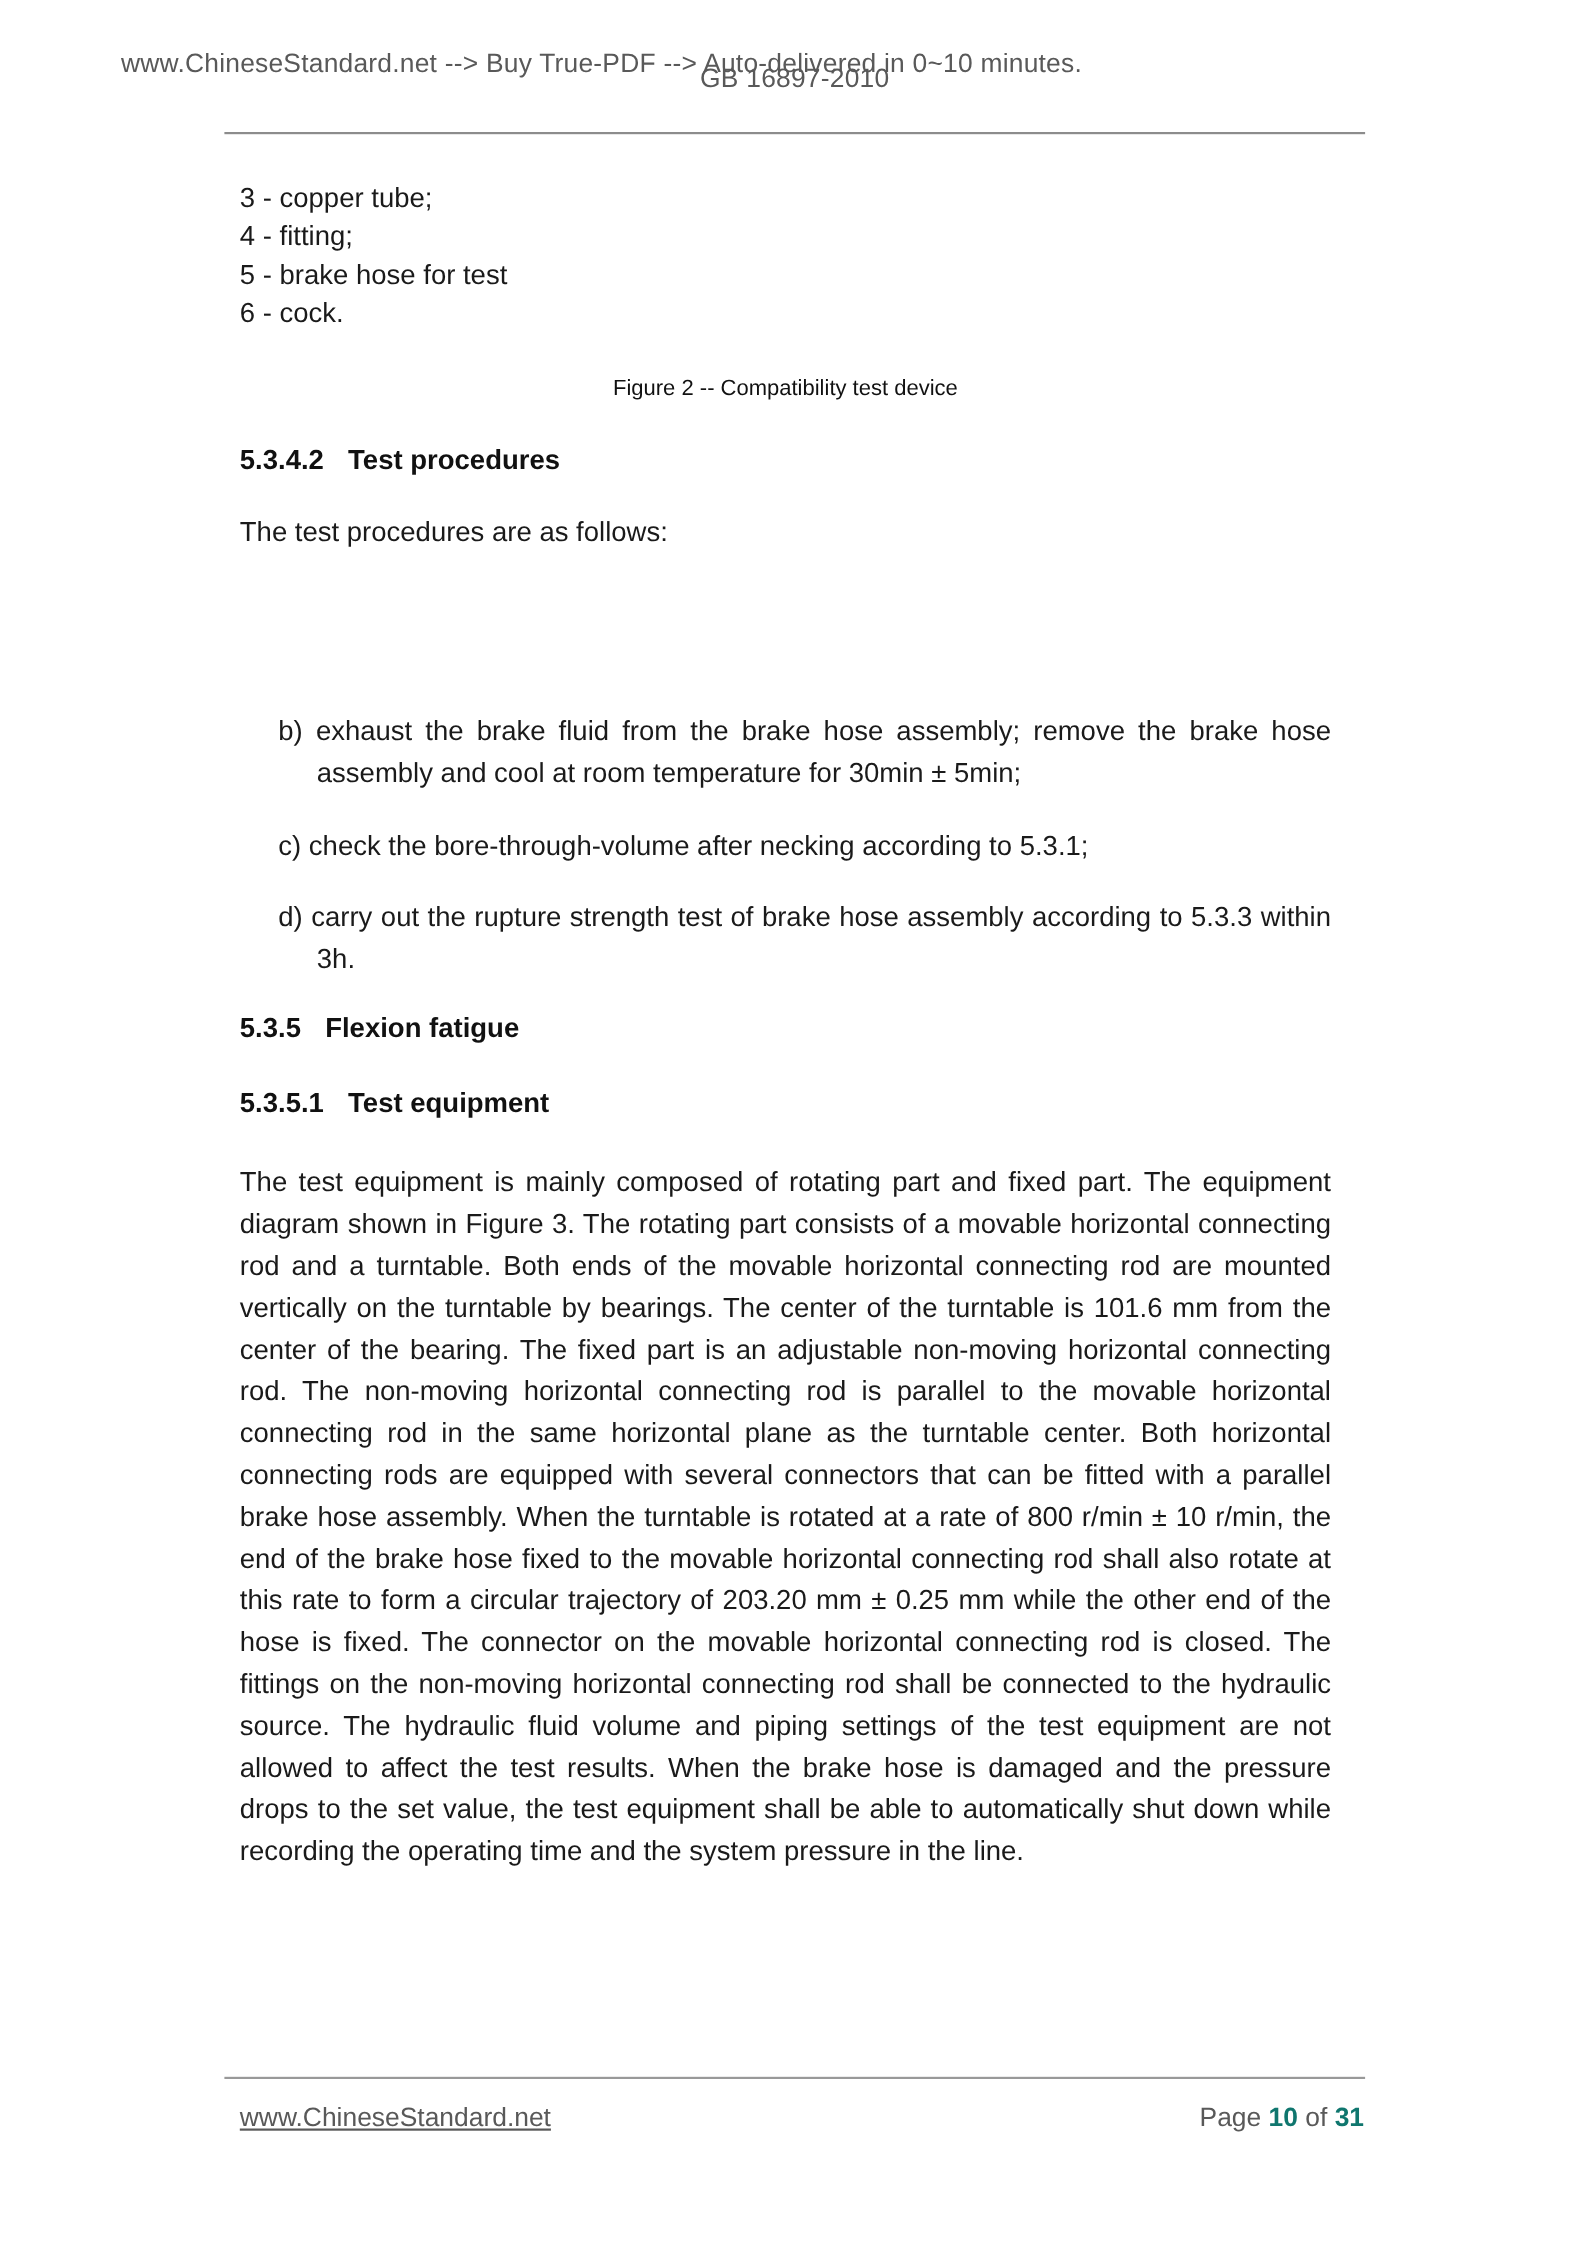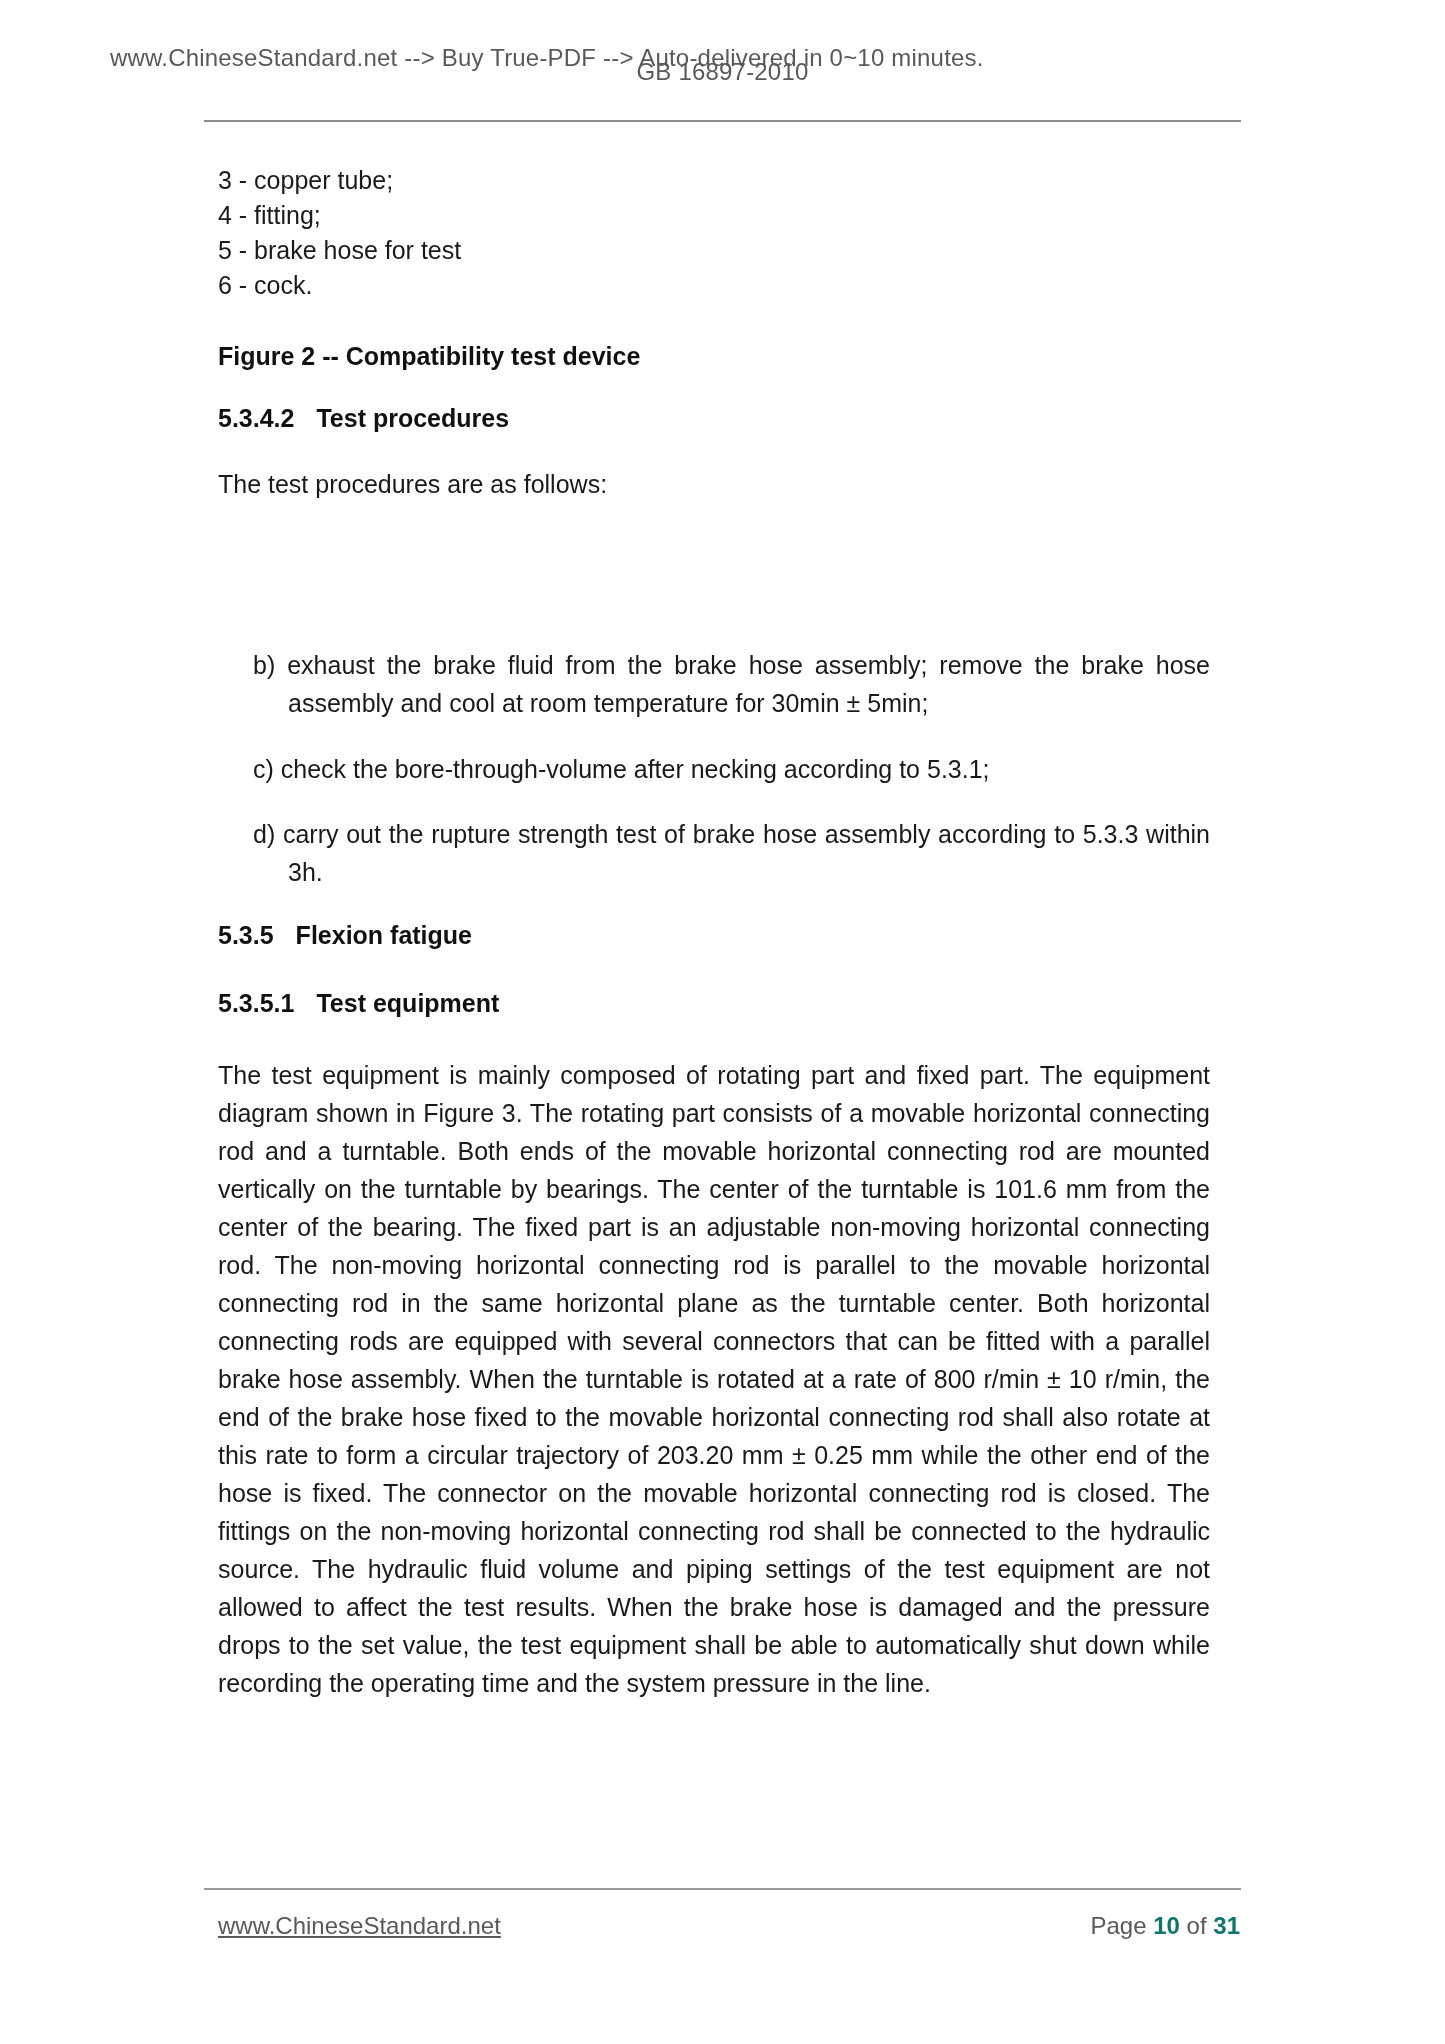--- a/index.html
+++ b/index.html
@@ -48,23 +48,23 @@
     width: 992px;
     height: 1524px;
     font-size: 25px;
   }
   .legend { position: absolute; left: 0; top: 163px; line-height: 35px; }
   .legend div { white-space: nowrap; }
   .figure-caption {
     position: absolute;
     left: 0; right: 0;
     top: 342px;
-    text-align: left;
-    font-weight: bold;
-    font-size: 25px;
+    text-align: center;
+    font-weight: normal;
+    font-size: 20px;
     color: #111;
   }
   .heading {
     position: absolute;
     left: 0;
     font-weight: bold;
     font-size: 25px;
     color: #111;
     white-space: nowrap;
   }

